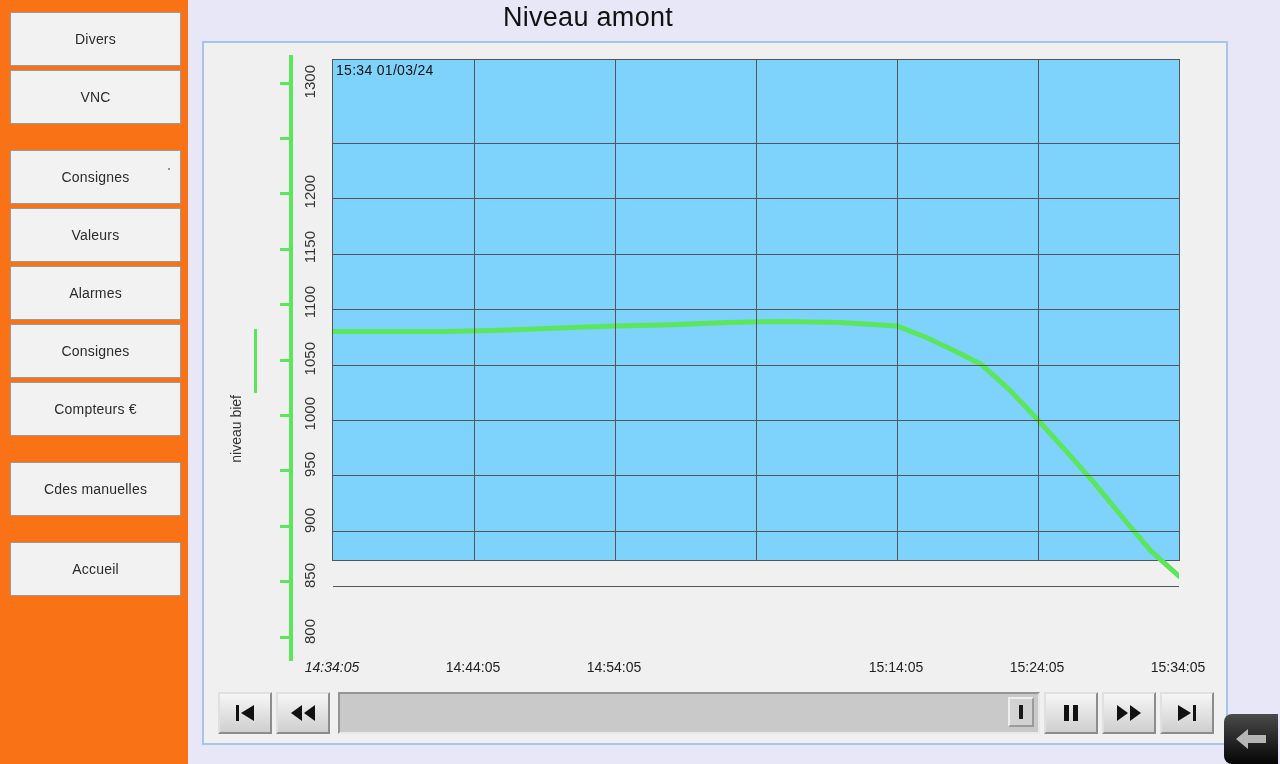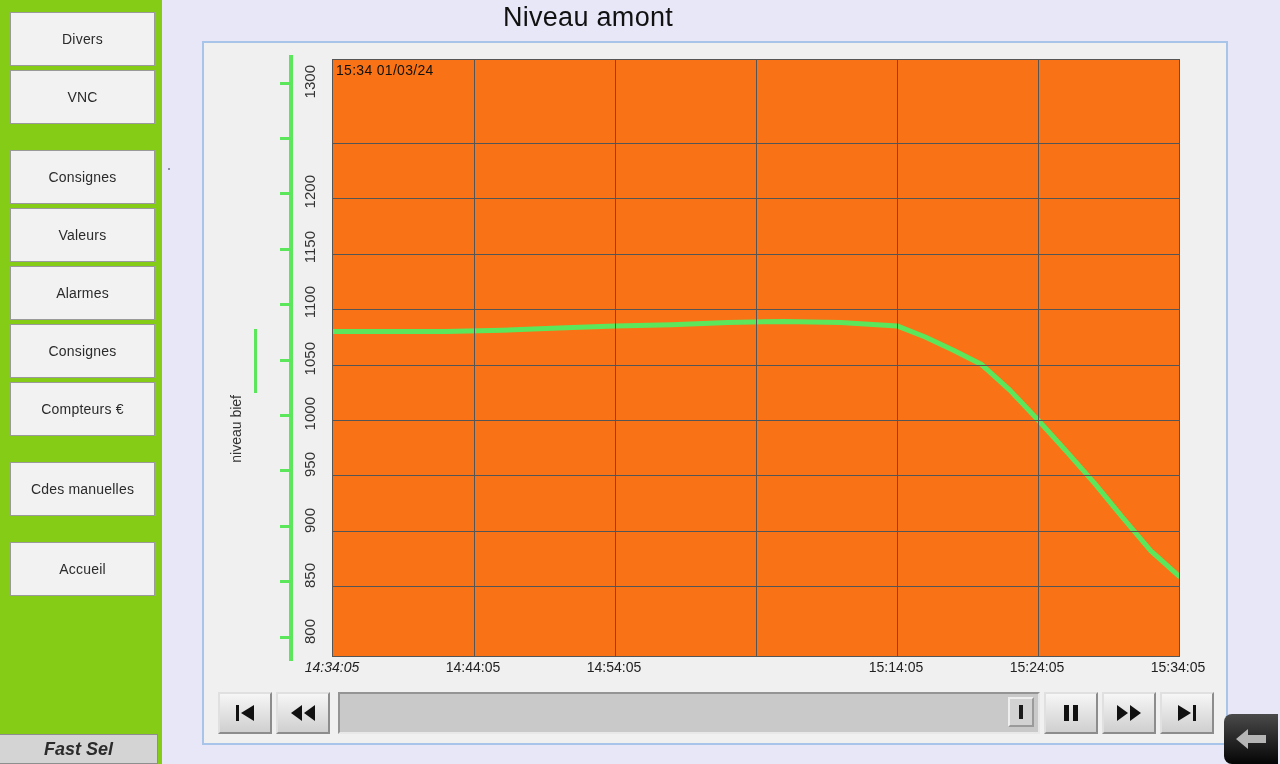--- a/index.html
+++ b/index.html
@@ -5,22 +5,22 @@
   html,body{margin:0;padding:0;}
   body{
     width:1280px;height:764px;overflow:hidden;
     background:#e7e7f7;
     font-family:"Liberation Sans",sans-serif;
     position:relative;
   }
 
   
   #sidebar{
-    position:absolute;left:0;top:0;width:162px;height:764px;
-    background:#84cc16;box-sizing:border-box;
+    position:absolute;left:0;top:0;width:188px;height:764px;
+    background:#f97316;box-sizing:border-box;
   }
   .sb-btn{
     margin:4px 7px 0 10px;height:54px;
     background:#f2f2f2;border:1px solid #9a9a9a;
     display:flex;align-items:center;justify-content:center;
     font-size:14px;color:#2b2b2b;box-sizing:border-box;
     letter-spacing:.2px;
   }
   .sb-gap{height:22px;}
   .sb-top{margin-top:12px;}
@@ -45,22 +45,22 @@
   }
 
   
   #panel{
     position:absolute;left:202px;top:41px;width:1026px;height:704px;
     background:#f0f0f0;border:2px solid #a8c4e8;box-sizing:border-box;
   }
 
   
   #plot{
-    position:absolute;left:128px;top:16px;width:848px;height:598px;
-    border:1px solid #555;box-sizing:border-box;background:#f97316;
+    position:absolute;left:128px;top:16px;width:848px;height:502px;
+    border:1px solid #555;box-sizing:border-box;background:#7dd3fc;
   }
   .vline{position:absolute;top:0;bottom:0;width:1px;background:#555;}
   .hline{position:absolute;left:0;right:0;height:1px;background:#555;}
 
   #stamp{
     position:absolute;left:3px;top:2px;font-size:14px;color:#111;
     white-space:nowrap;letter-spacing:.3px;
   }
 
   
@@ -162,23 +162,20 @@
   <div class="sb-btn">
     <span>Cdes manuelles</span>
   </div>
 
   <div class="sb-gap"></div>
 
   <div class="sb-btn">
     <span>Accueil</span>
   </div>
 
-  <div id="fastsel">
-    <span>Fast Sel</span>
-  </div>
 </div>
 
 <div class="dot"></div>
 
 <div id="title">Niveau amont</div>
 
 <div id="panel">
 
   <div id="ywrap">
     <div id="yaxis">

